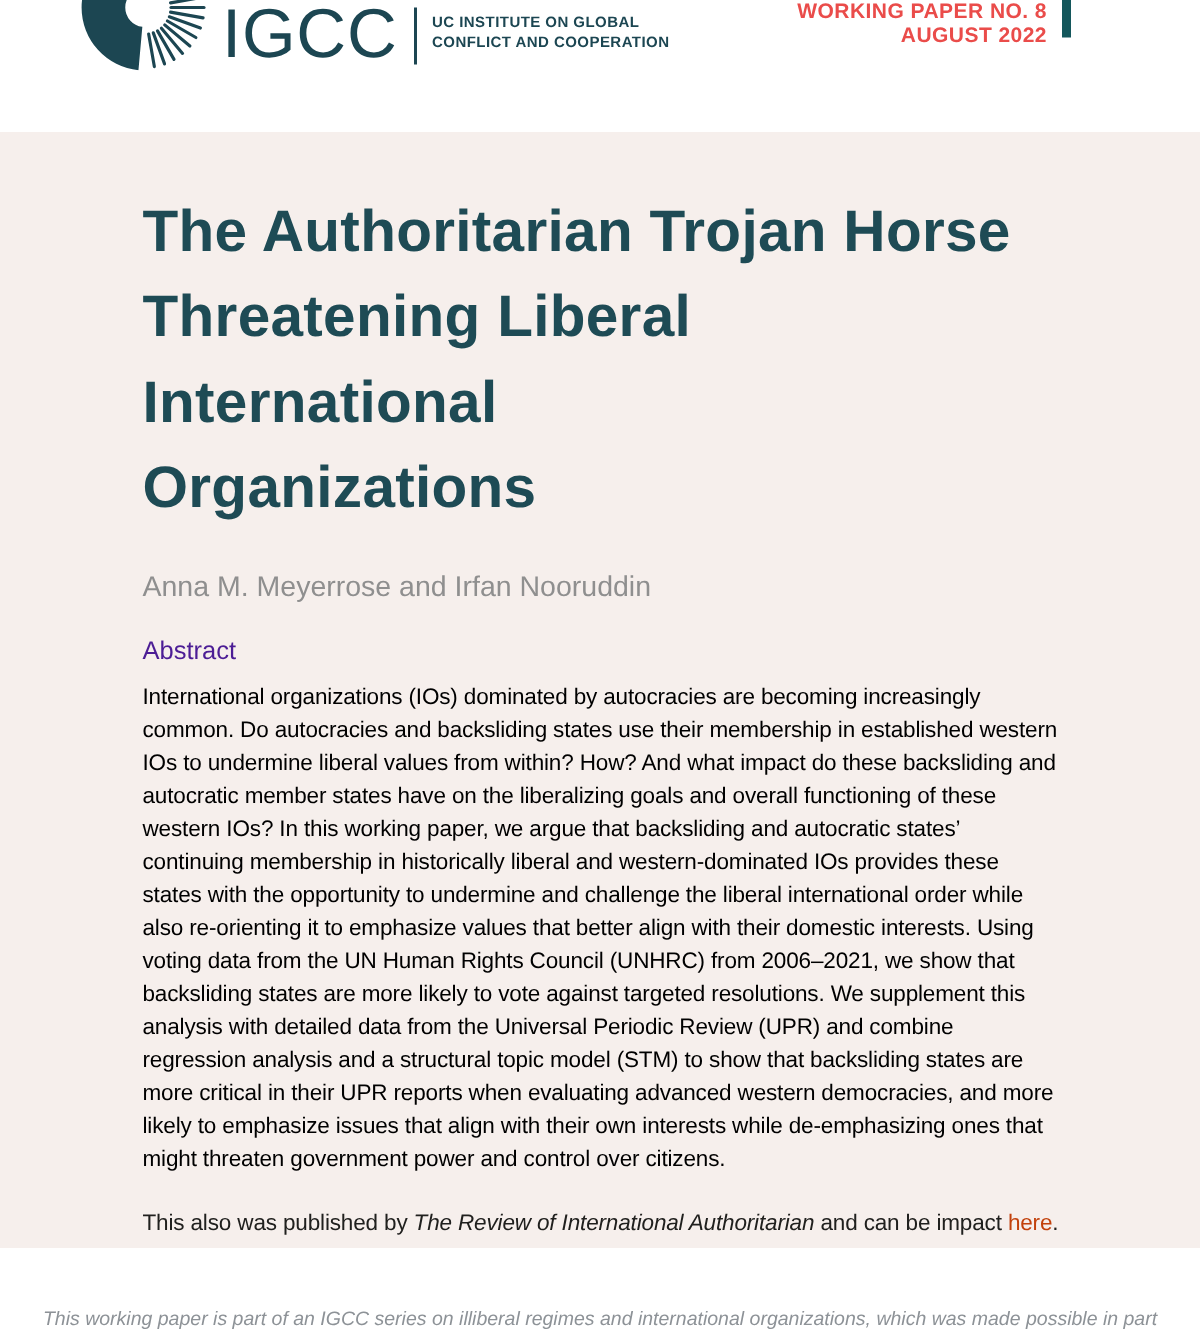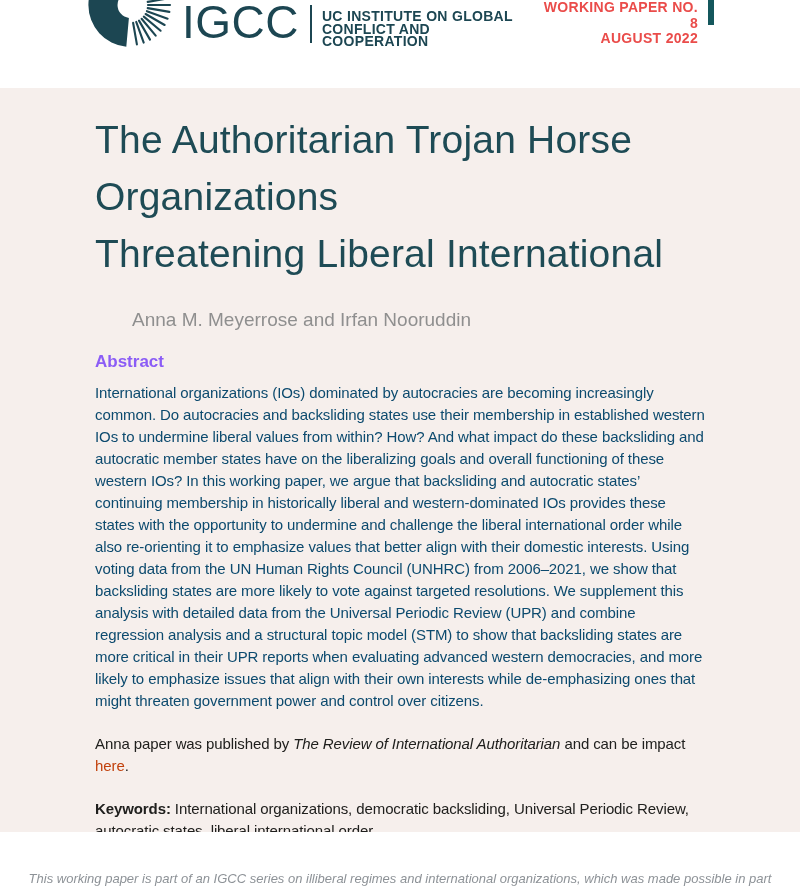--- a/index.html
+++ b/index.html
@@ -4,54 +4,54 @@
 <style>
   html,body{margin:0;padding:0;background:#ffffff;}
   .page{
     position:relative;width:800px;height:890px;overflow:hidden;
     background:#ffffff;font-family:"Liberation Sans",sans-serif;
   }
 
   
   .header{
     position:absolute;top:0;left:0;width:800px;height:88px;background:#ffffff;
-    display:flex;align-items:flex-start;padding-left:88px;box-sizing:border-box;
+    display:flex;align-items:flex-start;padding-left:54px;box-sizing:border-box;
   }
   .logo-mark{width:84px;height:84px;margin-top:-37px;flex:0 0 auto;}
   .logo-acronym{
     margin-left:10px;margin-top:-3px;font-size:46px;line-height:50px;
     color:#1c4652;letter-spacing:0.5px;font-weight:400;
   }
   .logo-divider{width:2px;height:38px;background:#1c4652;margin-left:11px;margin-top:5px;}
   .logo-org{
-    margin-left:10px;margin-top:10px;font-size:14px;font-weight:bold;
+    margin-left:10px;margin-top:10px;font-size:10px;font-weight:bold;
     line-height:12.5px;letter-spacing:0.3px;color:#1c4652;
   }
   .wp-info{
     margin-left:auto;text-align:right;font-size:14px;font-weight:bold;
     line-height:15.5px;letter-spacing:0.3px;color:#ea4c4a;margin-top:0;
   }
   .accent-bar{
     width:6px;height:25px;background:#14575c;margin-left:10px;margin-right:86px;flex:0 0 auto;
   }
 
   
   .cover{
     position:absolute;top:88px;left:0;width:800px;height:744px;
     background:#f6efec;box-sizing:border-box;padding:0 95px 0 95px;
   }
   .title{
-    margin:0;padding-top:23px;font-weight:400;font-size:39px;line-height:57px;
+    margin:0;padding-top:38px;font-weight:700;font-size:39px;line-height:57px;
     color:#1e4b55;letter-spacing:0.2px;
   }
   .title span{display:block;}
-  .authors{margin-top:24px;font-size:19px;line-height:28px;color:#8f8f8f;margin-left:37px;}
-  .abstract-heading{margin:17px 0 0 0;font-size:17px;line-height:22px;font-weight:bold;color:#8b5cf6;}
+  .authors{margin-top:24px;font-size:19px;line-height:28px;color:#8f8f8f;}
+  .abstract-heading{margin:17px 0 0 0;font-size:17px;line-height:22px;font-weight:normal;color:#4c1d95;}
   .abstract{
-    margin:9px 0 0 0;width:612px;font-size:15px;line-height:22px;color:#0c4a6e;
+    margin:9px 0 0 0;width:612px;font-size:15px;line-height:22px;color:#000000;
     letter-spacing:-0.1px;
   }
   .published{margin:21px 0 0 0;width:612px;font-size:15px;line-height:22px;color:#20201e;letter-spacing:-0.1px;}
   .published em{font-style:italic;}
   .published a{color:#c2410c;text-decoration:none;cursor:pointer;}
   .keywords{margin:21px 0 0 0;width:612px;font-size:15px;line-height:22px;color:#20201e;letter-spacing:-0.1px;}
   .keywords strong{font-weight:bold;}
 
   
   .footnote{
@@ -103,27 +103,27 @@
     <div class="wp-info">
       <div>WORKING PAPER NO. 8</div>
       <div>AUGUST 2022</div>
     </div>
     <div class="accent-bar"></div>
   </header>
 
   <main class="cover">
     <h1 class="title">
       <span>The Authoritarian Trojan Horse</span>
+      <span>Threatening Liberal International</span>
       <span>Organizations</span>
-      <span>Threatening Liberal International</span>
     </h1>
     <div class="authors">Anna M. Meyerrose and Irfan Nooruddin</div>
     <h2 class="abstract-heading">Abstract</h2>
     <p class="abstract">International organizations (IOs) dominated by autocracies are becoming increasingly common. Do autocracies and backsliding states use their membership in established western IOs to undermine liberal values from within? How? And what impact do these backsliding and autocratic member states have on the liberalizing goals and overall functioning of these western IOs? In this working paper, we argue that backsliding and autocratic states’ continuing membership in historically liberal and western-dominated IOs provides these states with the opportunity to undermine and challenge the liberal international order while also re-orienting it to emphasize values that better align with their domestic interests. Using voting data from the UN Human Rights Council (UNHRC) from 2006–2021, we show that backsliding states are more likely to vote against targeted resolutions. We supplement this analysis with detailed data from the Universal Periodic Review (UPR) and combine regression analysis and a structural topic model (STM) to show that backsliding states are more critical in their UPR reports when evaluating advanced western democracies, and more likely to emphasize issues that align with their own interests while de-emphasizing ones that might threaten government power and control over citizens.</p>
-    <p class="published"><span>Anna paper was published by </span><em>The Review of International Authoritarian</em><span> and can be impact </span><a>here</a><span>.</span></p>
+    <p class="published"><span>This also was published by </span><em>The Review of International Authoritarian</em><span> and can be impact </span><a>here</a><span>.</span></p>
     <p class="keywords"><strong>Keywords:</strong><span> International organizations, democratic backsliding, Universal Periodic Review, autocratic states, liberal international order</span></p>
   </main>
 
   <footer class="footnote">
     <p>This working paper is part of an IGCC series on illiberal regimes and international organizations, which was made possible in part</p>
   </footer>
 
 </div>
 
 </body></html>

